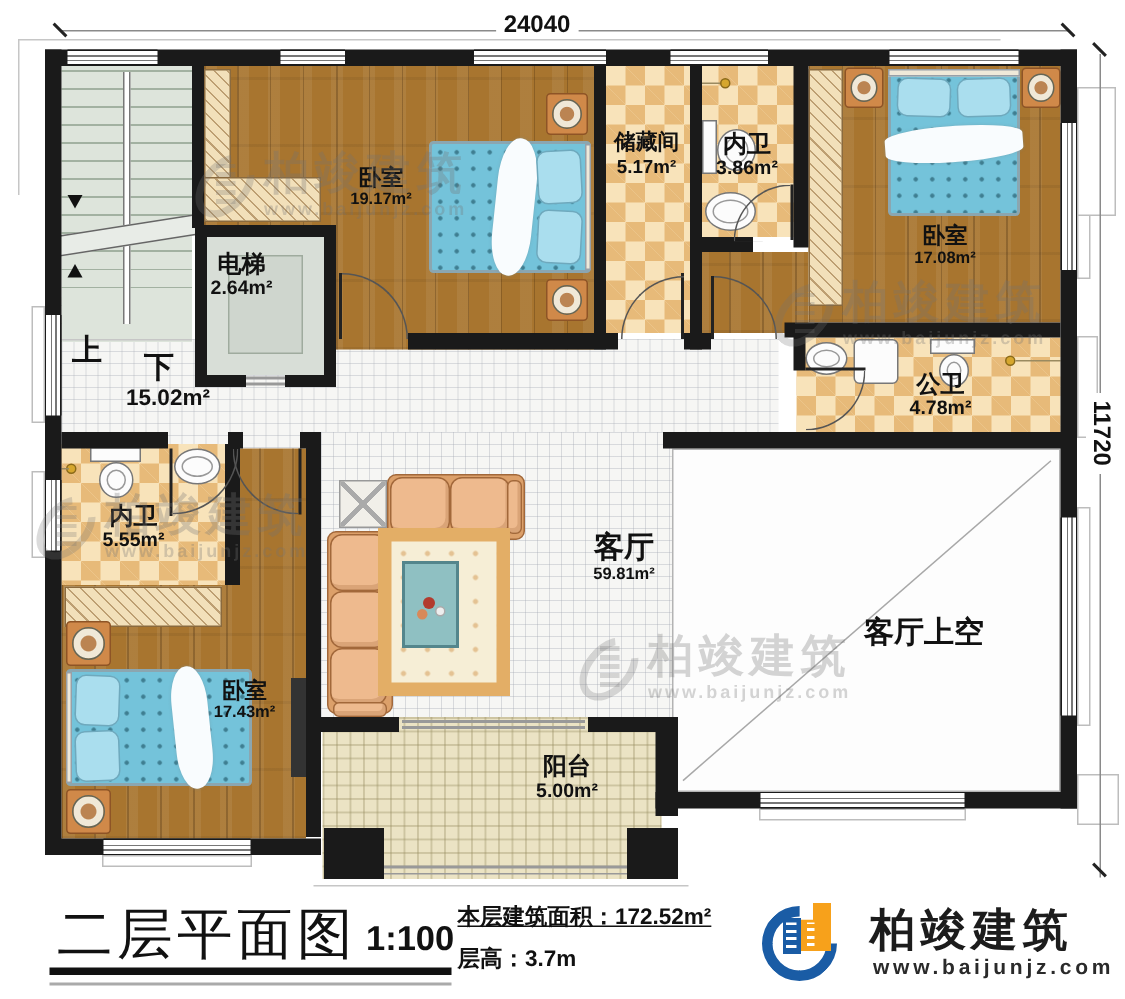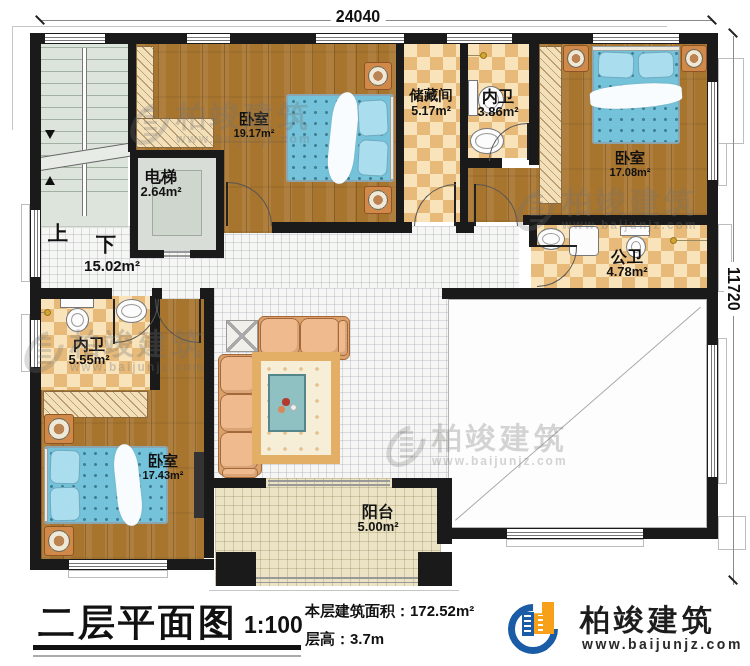--- a/index.html
+++ b/index.html
@@ -64,21 +64,21 @@
   .wm{display:flex;align-items:center;gap:6px;pointer-events:none;}
   #plan .wm > div{position:relative;}
   .wmlogo{width:40px;height:52px;}
   .wmlogo::before{content:"";position:absolute;inset:2px 4px;border:5px solid rgba(115,115,115,.26);border-radius:50%;border-top-color:transparent;transform:rotate(40deg);}
   .wmlogo::after{content:"";position:absolute;left:14px;top:10px;width:13px;height:28px;background:repeating-linear-gradient(0deg,rgba(115,115,115,.26) 0 3px,transparent 3px 6px);}
   .wmtxt span{display:block;}
   .wmbig{font-size:30px;font-weight:700;letter-spacing:4px;color:rgba(115,115,115,.30);line-height:1;}
   .wmurl{font-size:12px;font-weight:700;letter-spacing:2px;color:rgba(115,115,115,.30);line-height:1.4;}
   
   #footer div{position:absolute;box-sizing:border-box;}
-  .ftitle{font-size:37px;font-weight:700;letter-spacing:3px;color:#111;white-space:nowrap;}
+  .ftitle{font-size:37px;font-weight:400;letter-spacing:3px;color:#111;white-space:nowrap;}
   .fscale{font-size:23px;font-weight:700;color:#111;}
   .finfo{font-size:15px;font-weight:700;color:#111;white-space:nowrap;}
   .bname{font-size:30px;font-weight:700;letter-spacing:4px;color:#1c1c1c;white-space:nowrap;}
   .burl{font-size:14px;font-weight:700;letter-spacing:2.5px;color:#2a2a2a;white-space:nowrap;}
   .swoosh{width:50px;height:50px;border:7px solid #1a5ca5;border-radius:50%;border-top-color:transparent;transform:rotate(45deg);}
   .bldg-o{background:#f7a11b;clip-path:polygon(0 35%,40% 35%,40% 0,100% 0,100% 100%,0 100%);}
   .bldg-o::after{content:"";position:absolute;left:4px;top:42%;width:5px;height:50%;background:repeating-linear-gradient(0deg,#fff 0 2px,transparent 2px 5px);}
   .bldg-b{background:#1a5ca5;}
   .bldg-b::after{content:"";position:absolute;left:2px;top:3px;width:7px;height:17px;background:repeating-linear-gradient(0deg,#fff 0 2px,transparent 2px 5px);}
 </style>
@@ -272,20 +272,25 @@
         <span class="ar">3.86m²</span>
       </div>
   <div class="lab" style="left:630px;top:150px;">
     <span class="nm">卧室</span>
         <span class="ar">17.08m²</span>
       </div>
   <div class="lab md" style="left:627px;top:248px;">
     <span class="nm">公卫</span>
         <span class="ar">4.78m²</span>
       </div>
+  <div class="lab lg" style="left:416px;top:355px;">
+    <span class="nm">客厅</span>
+        <span class="ar">59.81m²</span>
+      </div>
+  <div class="cnlab" style="left:616px;top:408px;">客厅上空</div>
   <div class="lab md" style="left:89px;top:336px;">
     <span class="nm">内卫</span>
         <span class="ar">5.55m²</span>
       </div>
   <div class="lab" style="left:163px;top:453px;">
     <span class="nm">卧室</span>
         <span class="ar">17.43m²</span>
       </div>
   <div class="lab md" style="left:378px;top:503px;">
     <span class="nm">阳台</span>
@@ -332,21 +337,21 @@
           <span class="wmurl">www.baijunjz.com</span>
         </div>
       </div>
 </div>
 
 <div id="footer" style="position:absolute;left:0;top:594px;width:750px;height:72px;background:#fff;">
   <div class="ftitle" style="left:38px;top:4px;">二层平面图</div>
   <div class="fscale" style="left:244px;top:18px;">1:100</div>
   <div style="left:33px;top:51px;width:268px;height:5px;background:#111;"></div>
   <div style="left:33px;top:61px;width:268px;height:2px;background:#aaa;"></div>
-  <div class="finfo" style="left:305px;top:8px;">本层建筑面积：172.52m²</div>
+  <div class="finfo" style="left:305px;top:8px;text-decoration:underline;">本层建筑面积：172.52m²</div>
   <div class="finfo" style="left:305px;top:36px;">层高：3.7m</div>
   <div style="left:506px;top:4px;width:66px;height:62px;">
     <div class="swoosh" style="left:2px;top:6px;"></div>
     <div class="bldg-o" style="left:28px;top:4px;width:20px;height:32px;"></div>
     <div class="bldg-b" style="left:16px;top:14px;width:12px;height:24px;"></div>
   </div>
   <div class="bname" style="left:580px;top:6px;">柏竣建筑</div>
   <div class="burl" style="left:582px;top:42px;">www.baijunjz.com</div>
 </div>
 </div>

